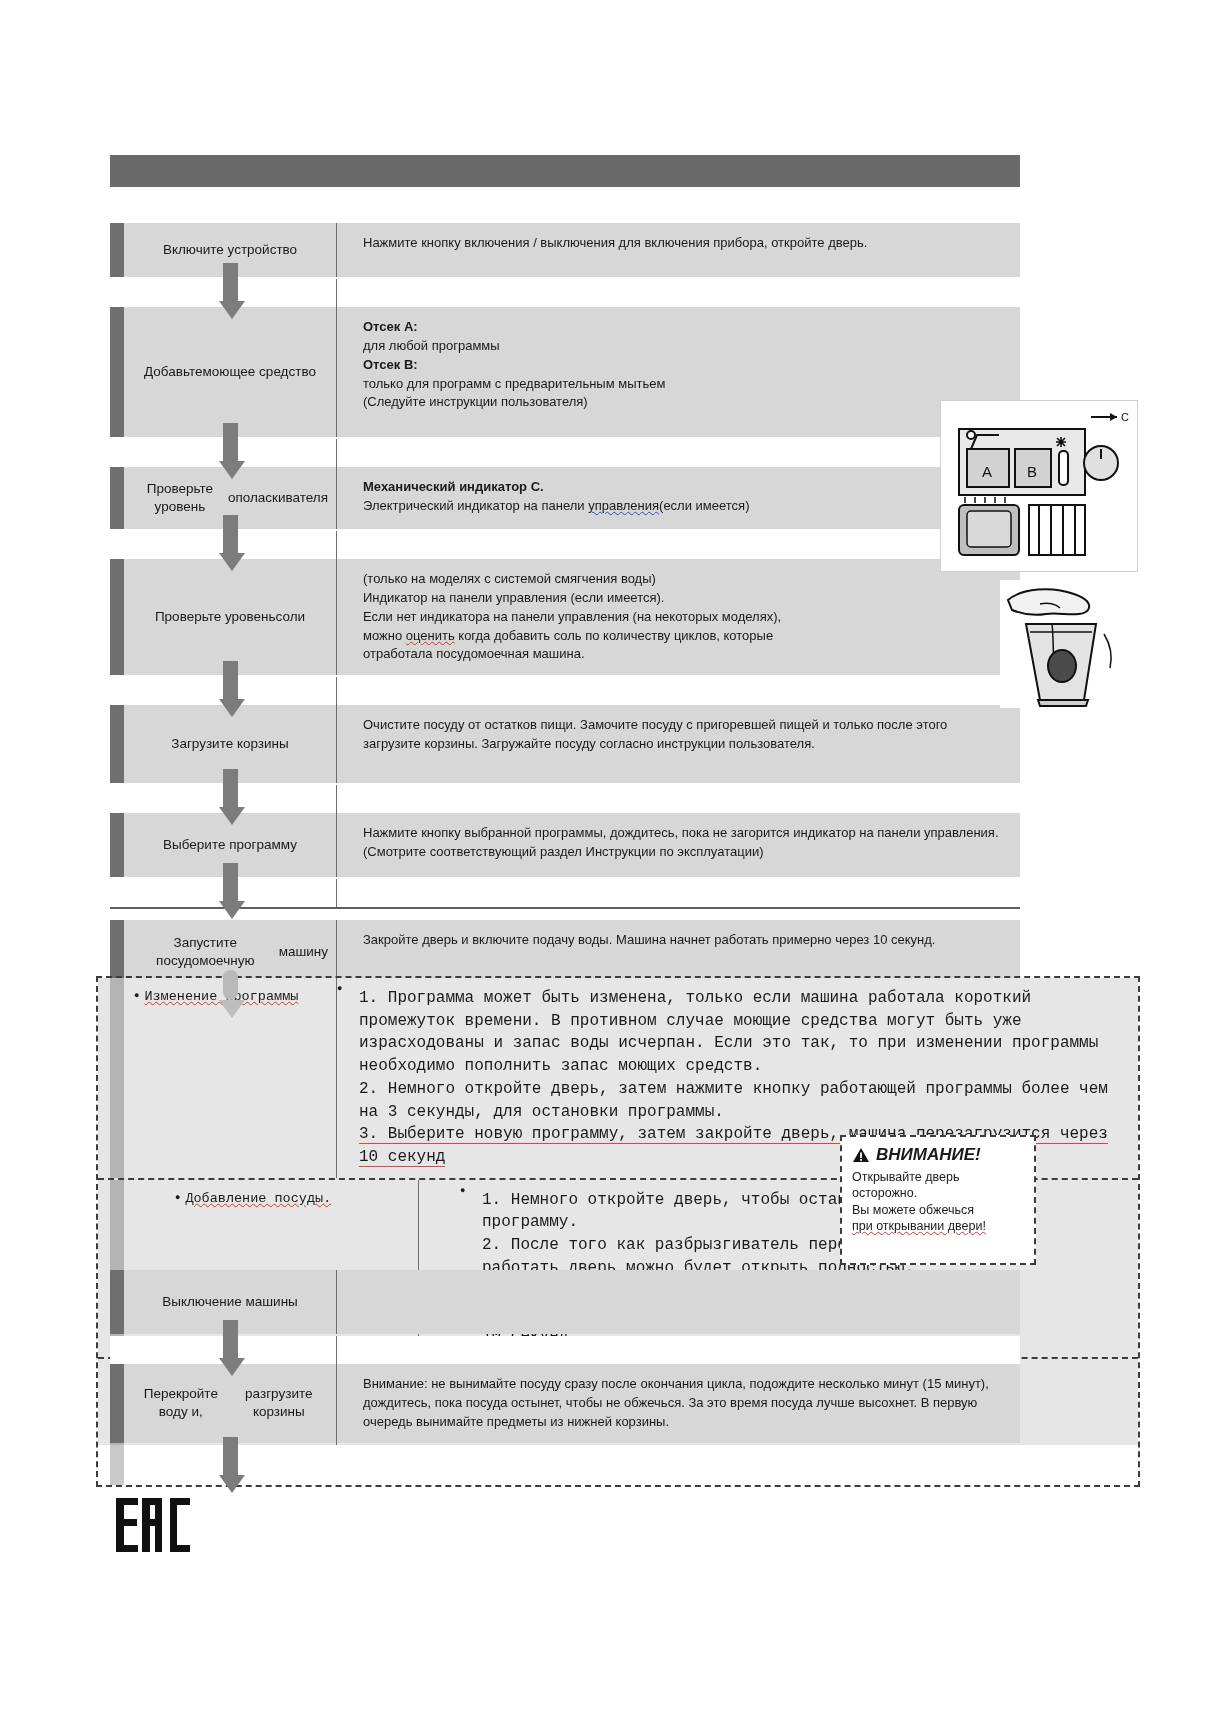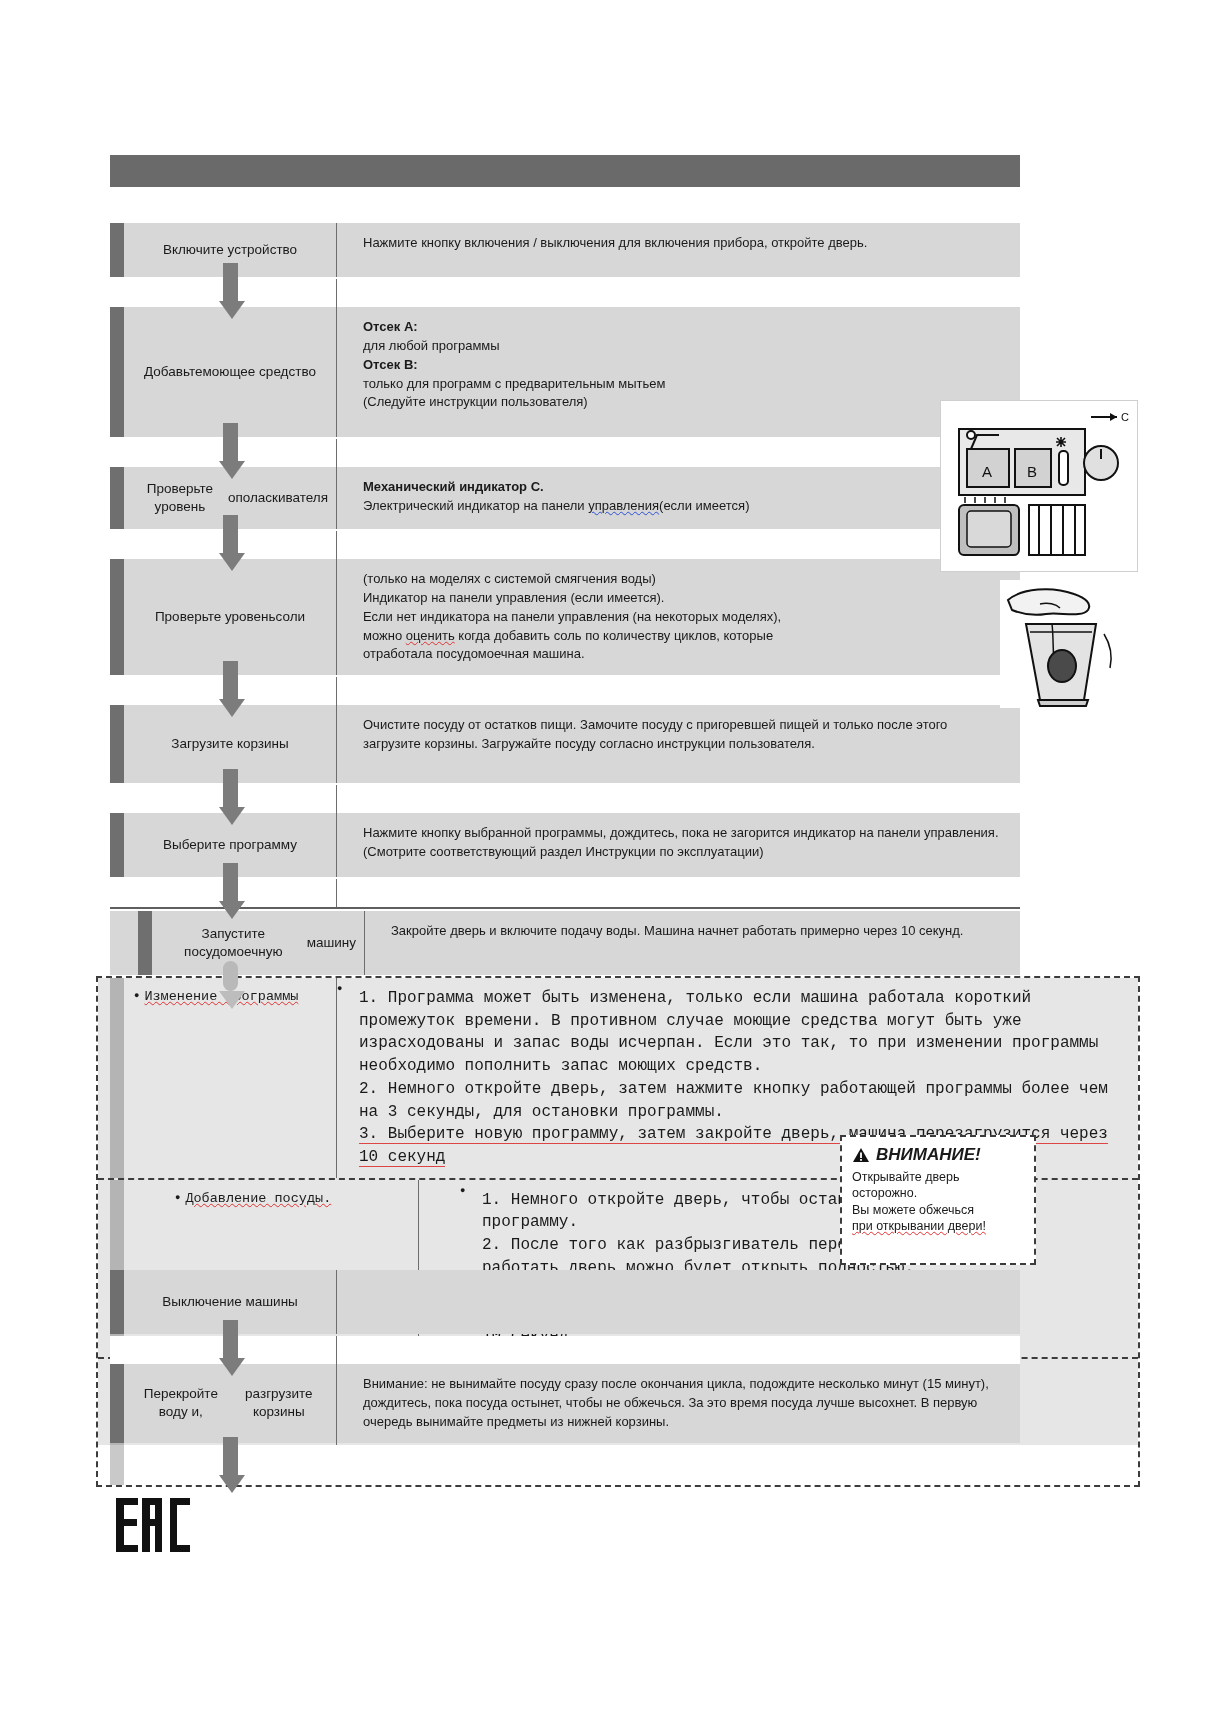--- a/index.html
+++ b/index.html
@@ -407,21 +407,21 @@
           <div class="shaft"></div>
             <div class="head"></div>
         </div>
       </div>
       <div class="divider-space"></div>
       <div class="rest"></div>
     </div>
 
     <div class="hr-sep"></div>
 
-    <div class="row tall-6" style="margin-top:2px;padding-left:28px;">
+    <div class="row tall-6" style="margin-top:11px;">
       <div class="tick"></div>
       <div class="left-cell">
         <span>Запустите посудомоечную</span>
           <br>
         <span>машину</span>
       </div>
       <div class="divider"></div>
       <div class="right-cell">Закройте дверь и включите подачу воды. Машина начнет работать примерно через 10 секунд.</div>
     </div>
 

